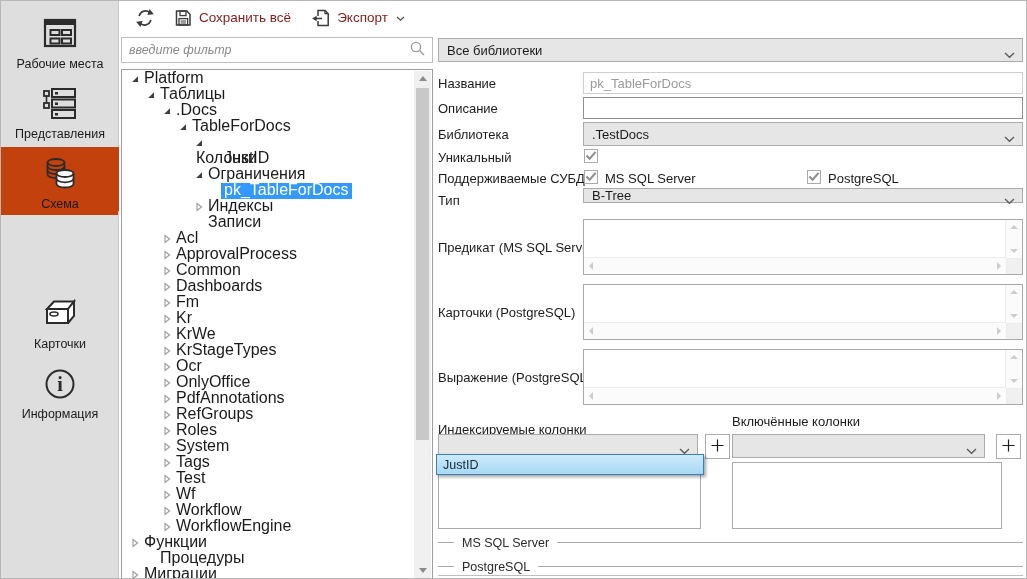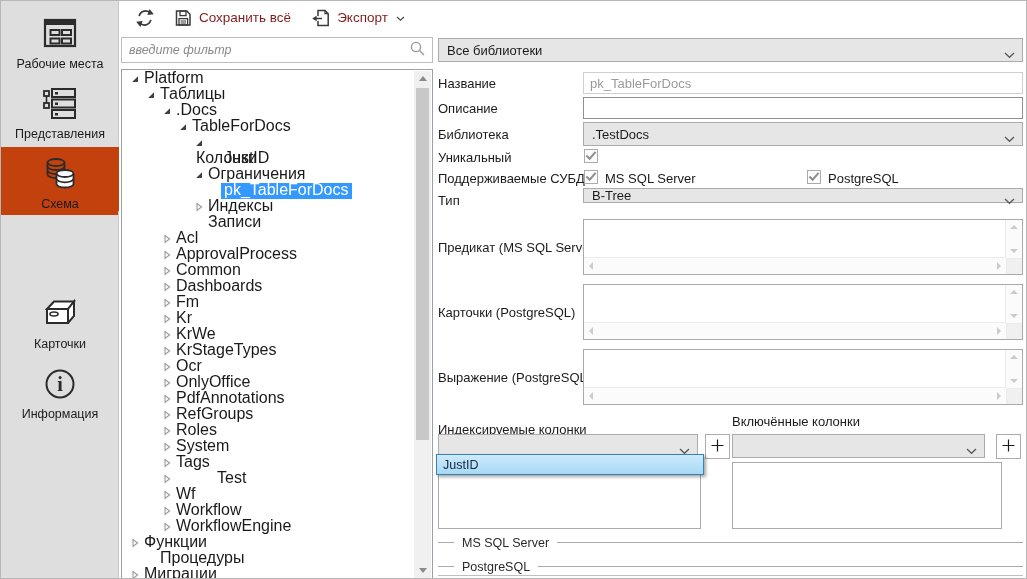--- a/index.html
+++ b/index.html
@@ -363,21 +363,21 @@
           <span class="tree-label">System</span>
         </div>
         <div class="tree-row" style="padding-left: 39px;">
           <span class="expander">
             <svg width="10" height="10" viewBox="0 0 10 10">
               <path d="M3 1.5 L7.6 5 L3 8.5 Z" fill="none" stroke="#9b9b9b" stroke-width="1.1"></path>
             </svg>
           </span>
           <span class="tree-label">Tags</span>
         </div>
-        <div class="tree-row" style="padding-left: 39px; gap: 41px;">
+        <div class="tree-row" style="padding-left: 39px;">
           <span class="expander">
             <svg width="10" height="10" viewBox="0 0 10 10">
               <path d="M3 1.5 L7.6 5 L3 8.5 Z" fill="none" stroke="#9b9b9b" stroke-width="1.1"></path>
             </svg>
           </span>
           <span class="tree-label">Test</span>
         </div>
         <div class="tree-row" style="padding-left: 39px;">
           <span class="expander">
             <svg width="10" height="10" viewBox="0 0 10 10">

